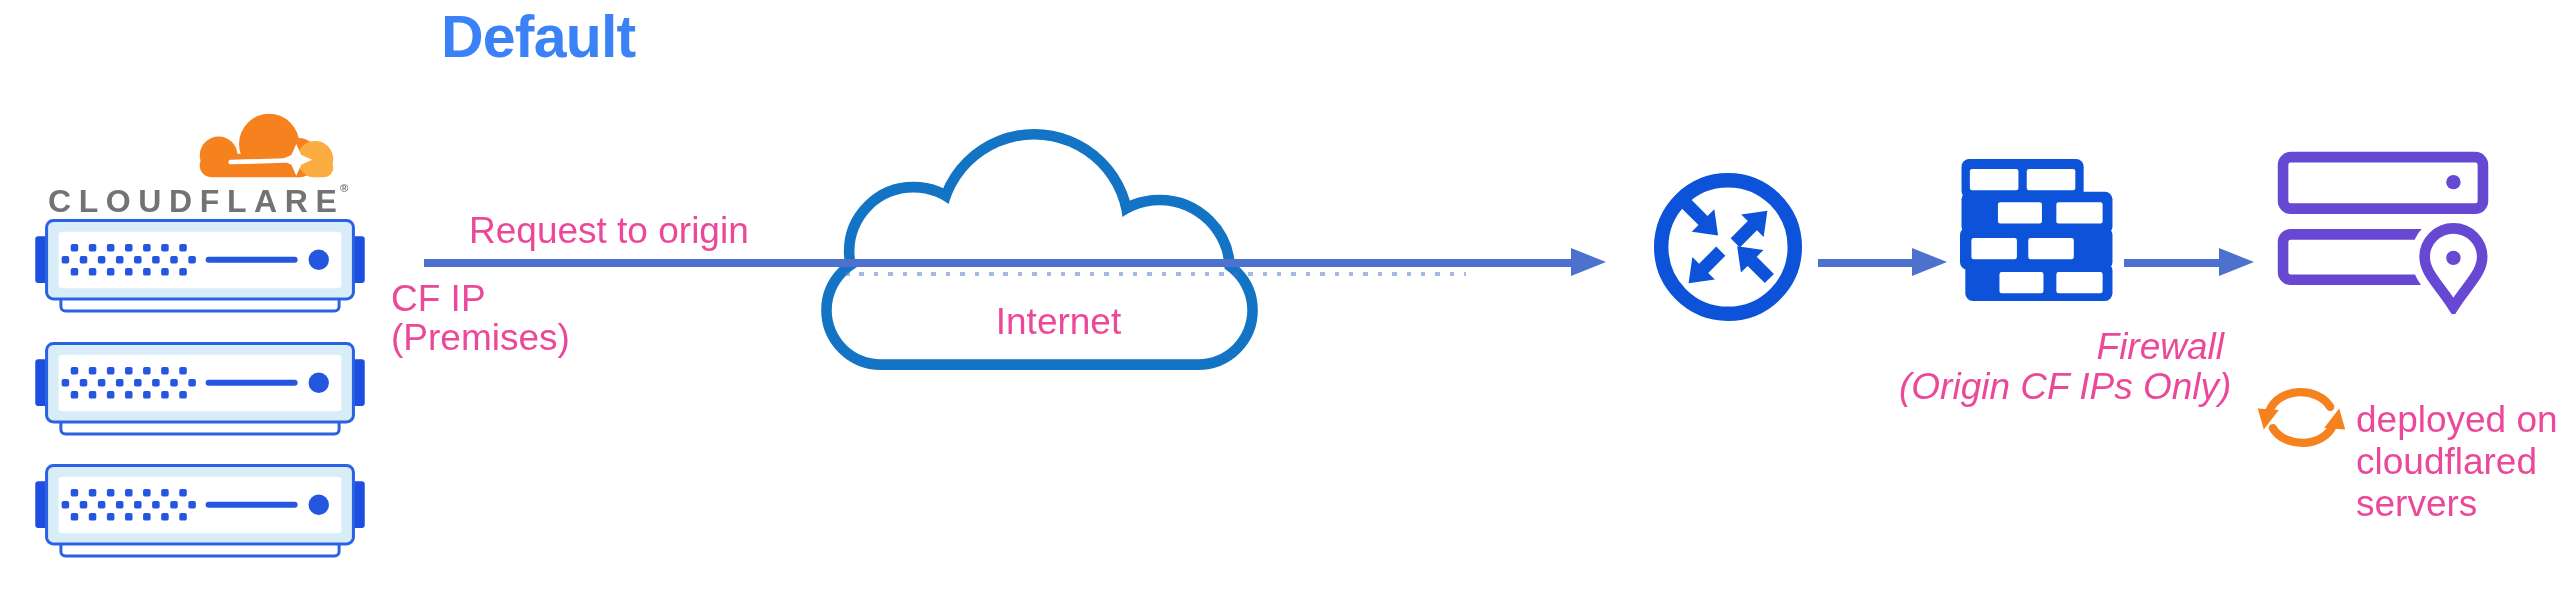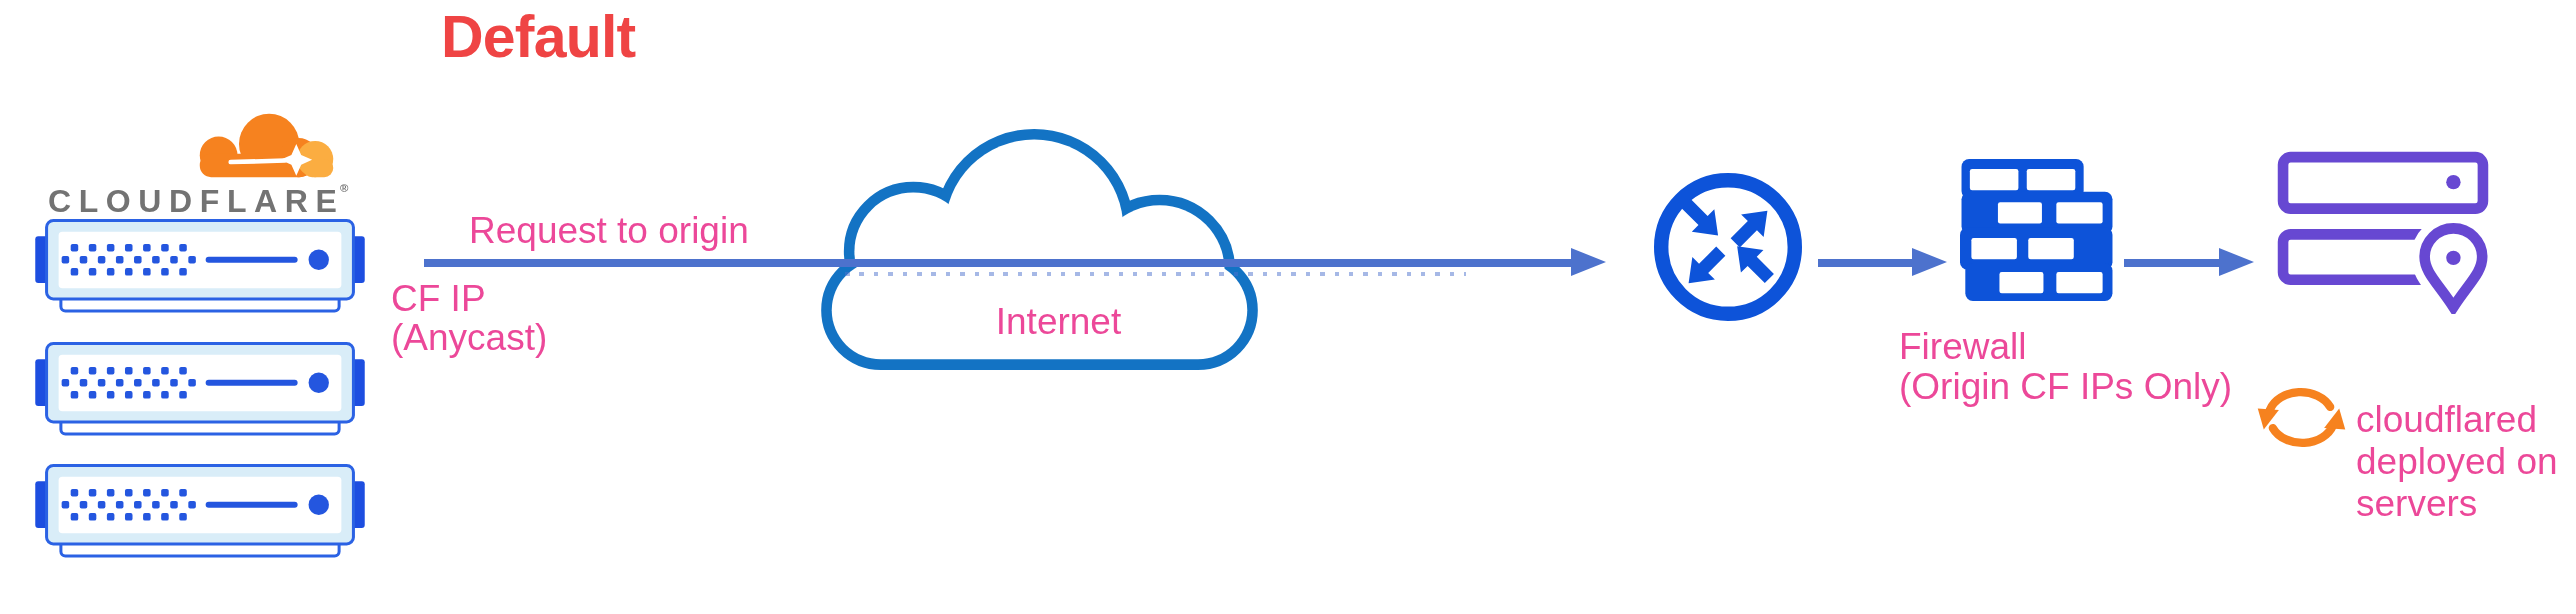--- a/index.html
+++ b/index.html
@@ -3,31 +3,31 @@
 <meta charset="utf-8">
 <style>
   html,body { margin:0; padding:0; background:#fff; }
   .stage {
     position:relative; width:2576px; height:614px; background:#ffffff;
     font-family:"Liberation Sans", sans-serif; overflow:hidden;
   }
   
   .title {
     position:absolute; left:441px; top:3px; margin:0;
-    font-size:59px; font-weight:bold; color:#ef4444; letter-spacing:-0.8px;
+    font-size:59px; font-weight:bold; color:#3b82f6; letter-spacing:-0.8px;
   }
   .lbl {
     position:absolute; font-size:37px; line-height:40px; color:#ec4899;
     white-space:nowrap;
   }
   .lbl-request { left:469px; top:211px; }
   .lbl-cfip    { left:391px; top:279px; line-height:39px; }
   .lbl-internet{ left:952px; top:302px; width:213px; text-align:center; z-index:4; }
   .lbl-cpe     { left:1557px; top:336px; }
-  .lbl-firewall{ left:1899px; top:327px; width:325px; text-align:left; }
+  .lbl-firewall{ left:1899px; top:327px; width:325px; text-align:right;font-style:italic; }
   .lbl-origin  { left:2261px; top:334px; }
   .lbl-cldfd   { left:2356px; top:399px; line-height:42px; }
   .wordmark {
     position:absolute; left:48px; top:182px; font-size:32px; font-weight:bold;
     letter-spacing:7.6px; color:#737373; white-space:nowrap;
   }
   .wordmark .reg { font-size:11.4px; letter-spacing:0; vertical-align:19.7px; margin-left:-4.5px; }
   
   .flowline { position:absolute; top:259px; height:7.6px; background:#4d72cd; z-index:3; }
   .seg1 { left:424px;  width:1147px; }
@@ -123,21 +123,21 @@
   <div class="arrowhead head1"></div>
   <div class="dashline"></div>
   <div class="flowline seg2"></div>
   <div class="arrowhead head2"></div>
   <div class="flowline seg3"></div>
   <div class="arrowhead head3"></div>
 
   <div class="lbl lbl-request">Request to origin</div>
   <div class="lbl lbl-cfip">
     <div>CF IP</div>
-    <div>(Anycast)</div>
+    <div>(Premises)</div>
   </div>
 
   <svg class="icon" style="left:821px; top:104px" width="437" height="278" viewBox="0 0 578 368">
     <g stroke="#1373c4" stroke-width="28" fill="none">
       <circle cx="122" cy="195" r="78"></circle>
       <circle cx="282" cy="165" r="118"></circle>
       <circle cx="448" cy="220" r="86"></circle>
       <rect x="14" y="208" width="550" height="130" rx="65"></rect>
     </g>
     <g fill="#ffffff">
@@ -195,19 +195,19 @@
     <g stroke="#f6821f" stroke-width="11" fill="none" stroke-linecap="round">
       <path d="M 97 26 A 43 34 0 0 0 17 30"></path>
       <path d="M 21 54 A 43 34 0 0 0 101 50"></path>
     </g>
     <g fill="#f6821f">
       <path d="M1,28 L29,30 L9,56 Z"></path>
       <path d="M117,56 L89,54 L109,28 Z"></path>
     </g>
   </svg>
   <div class="lbl lbl-cldfd">
+    <div>deployed on</div>
     <div>cloudflared</div>
-    <div>deployed on</div>
     <div>servers</div>
   </div>
 
 </div>
 
 
 </body></html>

